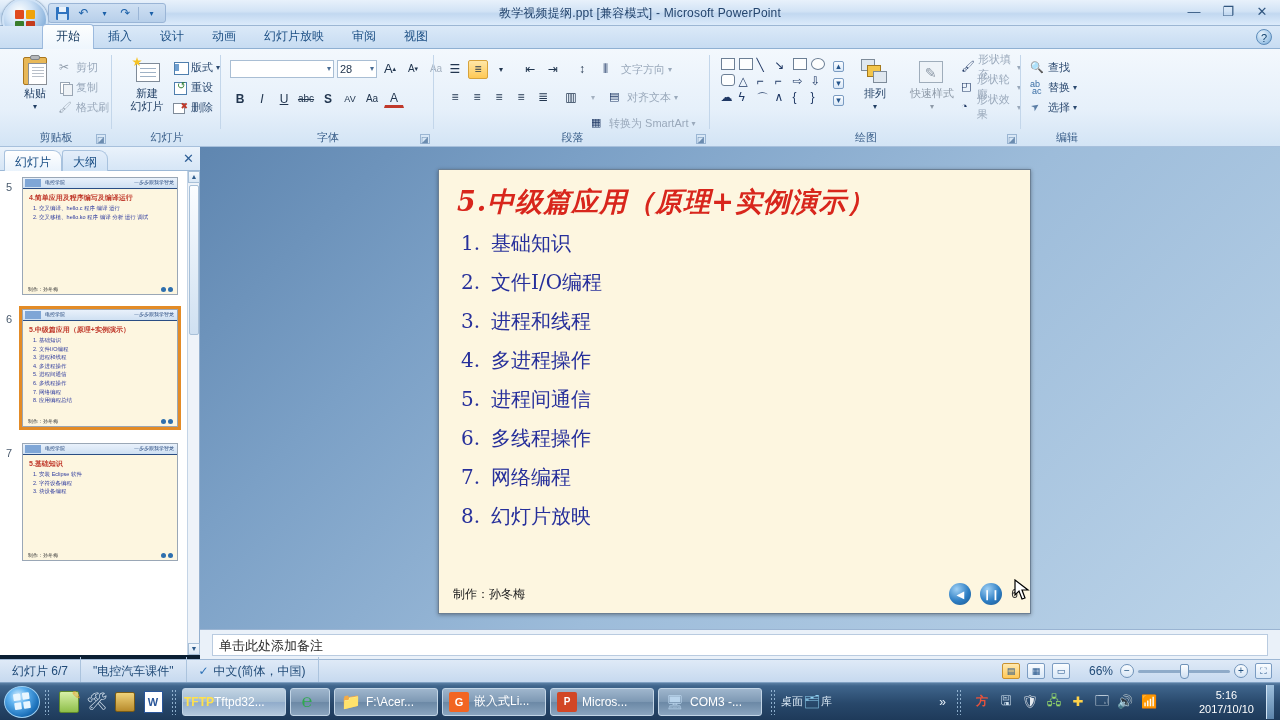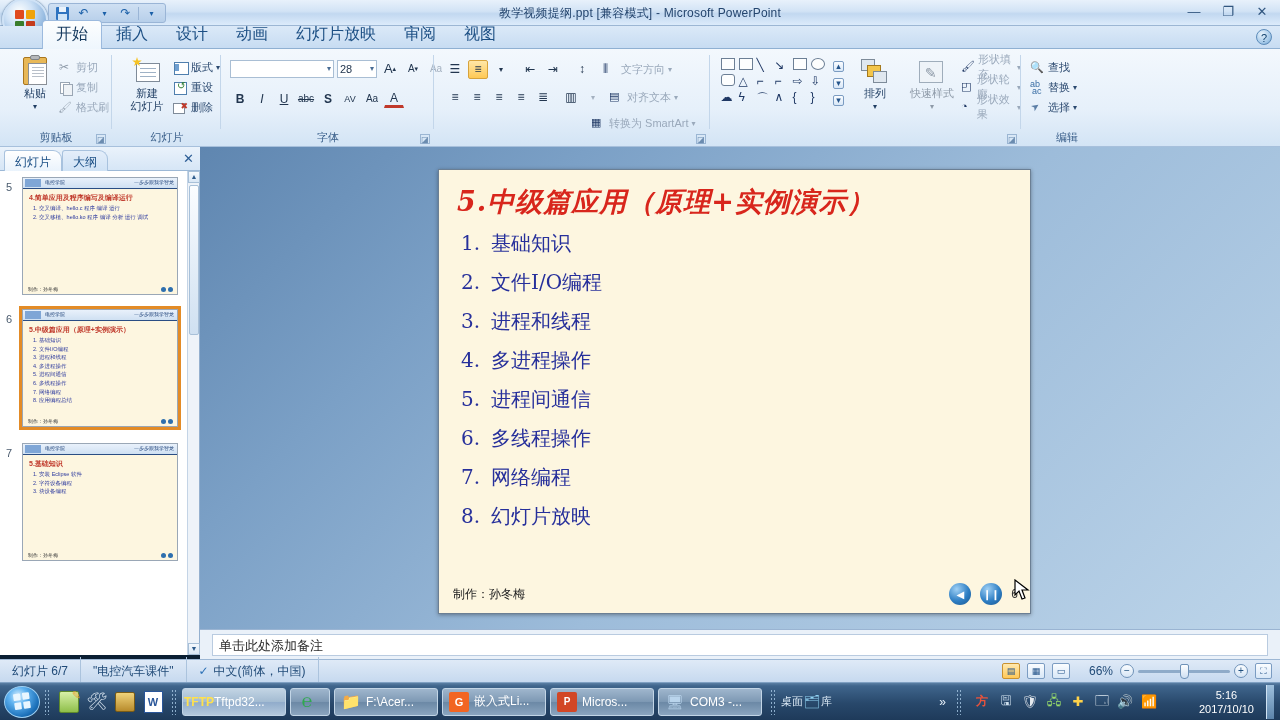--- a/index.html
+++ b/index.html
@@ -50,21 +50,21 @@
     font-size: 13px; color: #31567f; }
 
   
   .tabstrip {
     position: absolute; left: 0; top: 26px; width: 1280px; height: 23px;
     background: linear-gradient(180deg,#dbe9f8,#c7dcf2);
     border-bottom: 1px solid #8fb0d2;
   }
   .tabs { position: absolute; left: 42px; top: 0; display: flex; height: 23px; align-items: flex-end; }
   .tab {
-    padding: 3px 13px 4px; font-size: 16px; color: #1c4f84; cursor: default;
+    padding: 3px 13px 4px; font-size: 12px; color: #1c4f84; cursor: default;
     border: 1px solid transparent; border-bottom: none; border-radius: 4px 4px 0 0; text-align: center;
   }
   .tab.active {
     background: linear-gradient(180deg,#fdfefe,#eef6fd);
     border-color: #9cbade; color: #15395e; font-weight: normal;
   }
   .help-btn { position: absolute; right: 8px; top: 3px; width: 16px; height: 16px; border-radius: 50%;
     background: radial-gradient(circle at 35% 30%, #e8f3fc, #9dc4e6 70%, #4b7fae);
     color: #12436e; font-size: 11px; text-align: center; line-height: 16px; border: 1px solid #5d8cba; }
 
@@ -423,20 +423,21 @@
           <span class="mini">▤</span>
           <span class="lbl">对齐文本</span>
           <span class="lbl" style="font-size:8px">▾</span>
         </div>
       </div>
       <div class="smallrow dis" style="position:absolute; left:156px; top:64px;">
         <span class="mini">▦</span>
         <span class="lbl">转换为 SmartArt</span>
         <span class="lbl" style="font-size:8px">▾</span>
       </div>
+      <div class="gl">段落</div>
       <div class="dialog-launch">◪</div>
       <div class="divider"></div>
     </div>
 
     <div class="group" style="left:711px; width:310px;">
       <div style="position:absolute; left:8px; top:8px;">
         <div class="shapegrid">
           <span class="s"></span>
           <span class="s"></span>
           <span class="s" style="border:none;background:none">╲</span>
@@ -493,20 +494,21 @@
           <span class="mini">◰</span>
           <span class="lbl">形状轮廓</span>
           <span class="lbl" style="font-size:8px">▾</span>
         </div>
         <div class="smallrow dis">
           <span class="mini">◔</span>
           <span class="lbl">形状效果</span>
           <span class="lbl" style="font-size:8px">▾</span>
         </div>
       </div>
+      <div class="gl">绘图</div>
       <div class="dialog-launch">◪</div>
       <div class="divider"></div>
     </div>
 
     <div class="group" style="left:1022px; width:90px;">
       <div style="position:absolute; left:8px; top:8px;">
         <div class="smallrow">
           <span class="mini find"></span>
           <span class="lbl">查找</span>
         </div>

